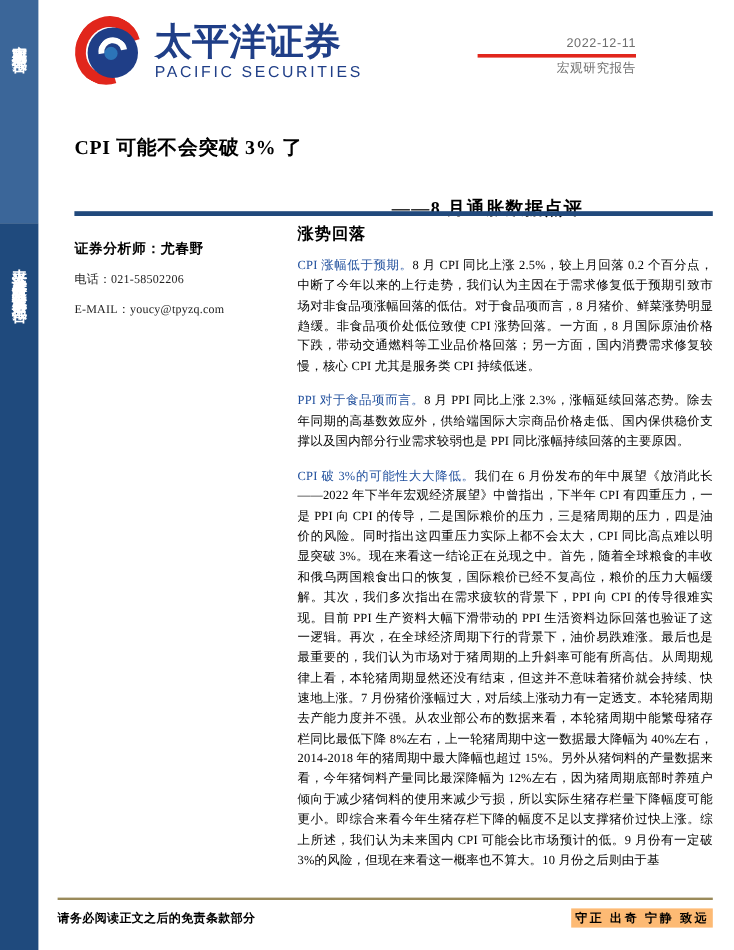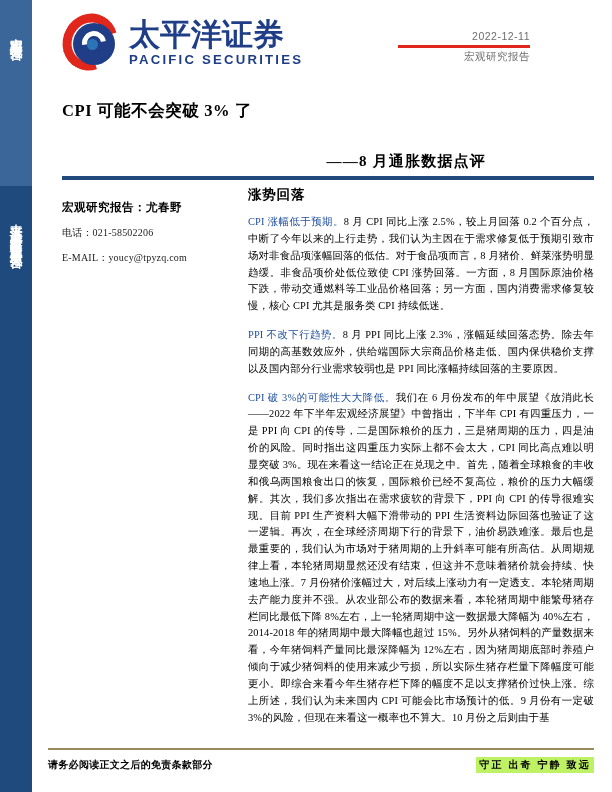--- a/index.html
+++ b/index.html
@@ -131,21 +131,21 @@
   #logo-cn {
     font-family: "Liberation Serif", "DejaVu Serif", serif;
     font-weight: bold;
     font-size: 31px;
     color: #1f3e87;
     letter-spacing: 0px;
     white-space: nowrap;
   }
   #logo-en {
     font-family: "Liberation Sans", sans-serif;
-    font-weight: bold;
+    font-weight: normal;
     font-size: 13.2px;
     color: #1f3e87;
     letter-spacing: 2.2px;
     margin-top: 3px;
     white-space: nowrap;
   }
 
   #header-meta {
     position: absolute;
     right: 18px;
@@ -169,21 +169,21 @@
     font-family: "Liberation Sans", sans-serif;
     font-size: 10.5px;
     color: #6e6e6e;
     letter-spacing: 0.5px;
   }
 
   
   #title-block {
     position: absolute;
     left: 32px;
-    top: 100px;
+    top: 112px;
     width: 472px;
   }
   #doc-title {
     margin-left: 30px;
     font-family: "Liberation Serif", "DejaVu Serif", serif;
     font-weight: bold;
     font-size: 16.5px;
     color: #000000;
     letter-spacing: 0.6px;
   }
@@ -285,21 +285,21 @@
     font-family: "Liberation Serif", "DejaVu Serif", serif;
     font-size: 10px;
     color: #000000;
     letter-spacing: 0.3px;
   }
   #footer-right {
     font-family: "Liberation Serif", "DejaVu Serif", serif;
     font-size: 10px;
     color: #000000;
     letter-spacing: 2.2px;
-    background: #bef264;
+    background: #fdba74;
     padding: 1px 3px;
   }
 </style>
 </head>
 <body>
 
 <div id="sidebar">
   <div id="sidebar-band-top" class="sidebar-band">
     <span id="sidebar-label-top" class="vtext">宏观研究报告</span>
   </div>
@@ -332,34 +332,34 @@
 </div>
 
 <div id="title-block">
   <div id="doc-title">CPI 可能不会突破 3% 了</div>
   <div id="doc-subtitle">——8 月通胀数据点评</div>
 </div>
 
 <div id="main-divider"></div>
 
 <div id="analyst-box">
-  <div id="analyst-name">宏观研究报告：尤春野</div>
+  <div id="analyst-name">证券分析师：尤春野</div>
   <div class="analyst-line">电话：021-58502206</div>
   <div class="analyst-line">E-MAIL：youcy@tpyzq.com</div>
 </div>
 
 <div id="summary-col">
   <div id="summary-heading">涨势回落</div>
 
   <p class="summary-para">
     <span class="para-lead">CPI 涨幅低于预期。</span><span>8 月 CPI 同比上涨 2.5%，较上月回落 0.2 个百分点，中断了今年以来的上行走势，我们认为主因在于需求修复低于预期引致市场对非食品项涨幅回落的低估。对于食品项而言，8 月猪价、鲜菜涨势明显趋缓。非食品项价处低位致使 CPI 涨势回落。一方面，8 月国际原油价格下跌，带动交通燃料等工业品价格回落；另一方面，国内消费需求修复较慢，核心 CPI 尤其是服务类 CPI 持续低迷。</span>
   </p>
 
   <p class="summary-para">
-    <span class="para-lead">PPI 不改下行趋势。</span><span>8 月 PPI 同比上涨 2.3%，涨幅延续回落态势。除去年同期的高基数效应外，供给端国际大宗商品价格走低、国内保供稳价支撑以及国内部分行业需求较弱也是 PPI 同比涨幅持续回落的主要原因。</span>
+    <span class="para-lead">PPI 对于食品项而言。</span><span>8 月 PPI 同比上涨 2.3%，涨幅延续回落态势。除去年同期的高基数效应外，供给端国际大宗商品价格走低、国内保供稳价支撑以及国内部分行业需求较弱也是 PPI 同比涨幅持续回落的主要原因。</span>
   </p>
 
   <p class="summary-para">
     <span class="para-lead">CPI 破 3%的可能性大大降低。</span><span>我们在 6 月份发布的年中展望《放消此长——2022 年下半年宏观经济展望》中曾指出，下半年 CPI 有四重压力，一是 PPI 向 CPI 的传导，二是国际粮价的压力，三是猪周期的压力，四是油价的风险。同时指出这四重压力实际上都不会太大，CPI 同比高点难以明显突破 3%。现在来看这一结论正在兑现之中。首先，随着全球粮食的丰收和俄乌两国粮食出口的恢复，国际粮价已经不复高位，粮价的压力大幅缓解。其次，我们多次指出在需求疲软的背景下，PPI 向 CPI 的传导很难实现。目前 PPI 生产资料大幅下滑带动的 PPI 生活资料边际回落也验证了这一逻辑。再次，在全球经济周期下行的背景下，油价易跌难涨。最后也是最重要的，我们认为市场对于猪周期的上升斜率可能有所高估。从周期规律上看，本轮猪周期显然还没有结束，但这并不意味着猪价就会持续、快速地上涨。7 月份猪价涨幅过大，对后续上涨动力有一定透支。本轮猪周期去产能力度并不强。从农业部公布的数据来看，本轮猪周期中能繁母猪存栏同比最低下降 8%左右，上一轮猪周期中这一数据最大降幅为 40%左右，2014-2018 年的猪周期中最大降幅也超过 15%。另外从猪饲料的产量数据来看，今年猪饲料产量同比最深降幅为 12%左右，因为猪周期底部时养殖户倾向于减少猪饲料的使用来减少亏损，所以实际生猪存栏量下降幅度可能更小。即综合来看今年生猪存栏下降的幅度不足以支撑猪价过快上涨。综上所述，我们认为未来国内 CPI 可能会比市场预计的低。9 月份有一定破 3%的风险，但现在来看这一概率也不算大。10 月份之后则由于基</span>
   </p>
 </div>
 
 <div id="footer-divider"></div>
 <div id="footer">
   <div id="footer-left">请务必阅读正文之后的免责条款部分</div>

